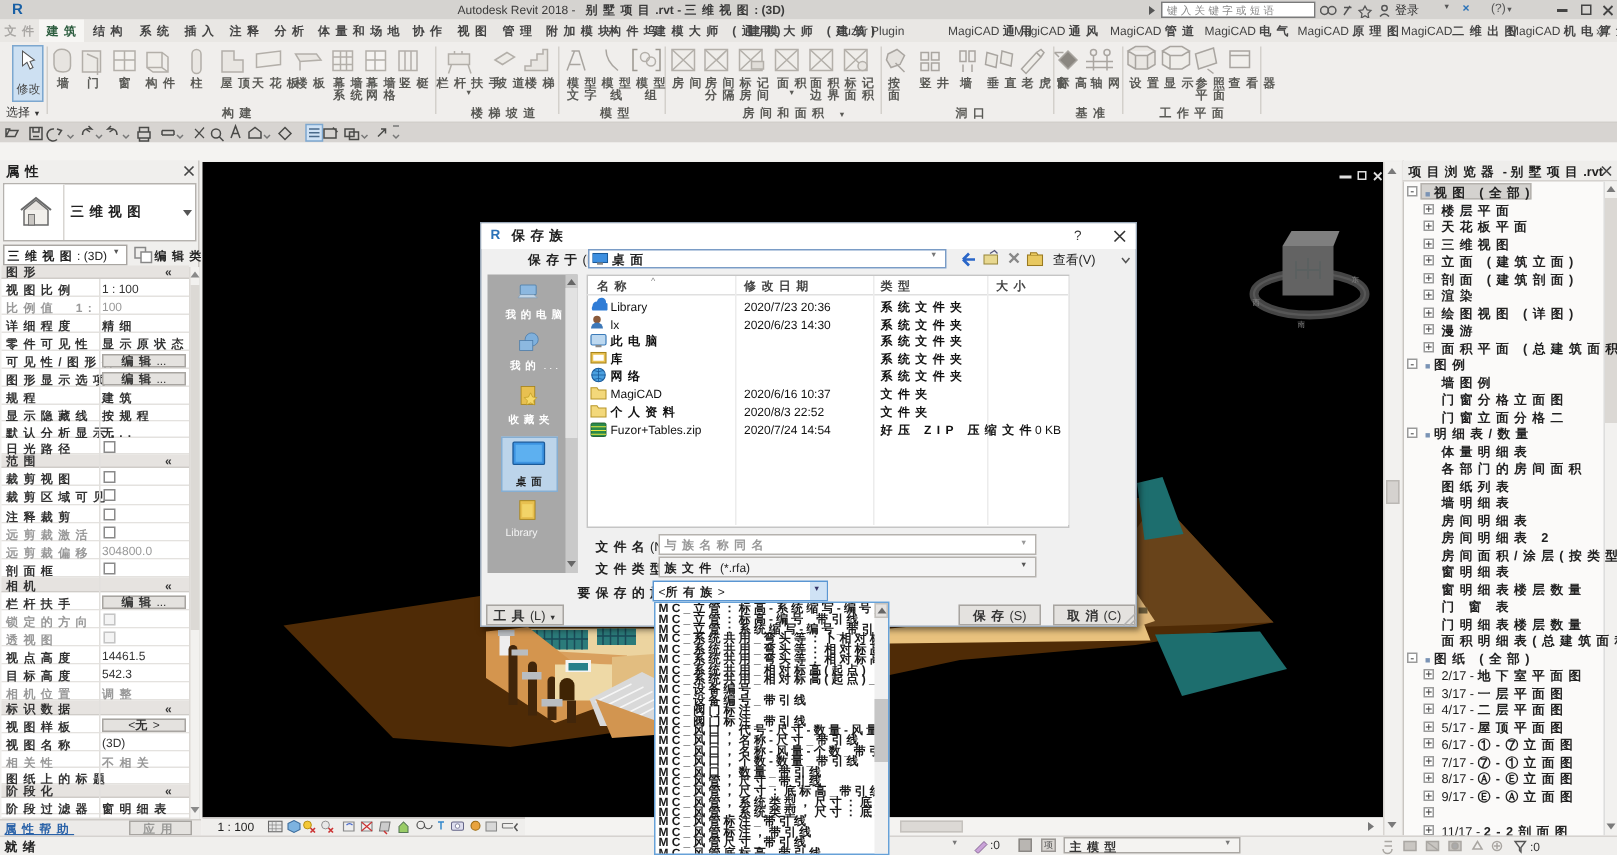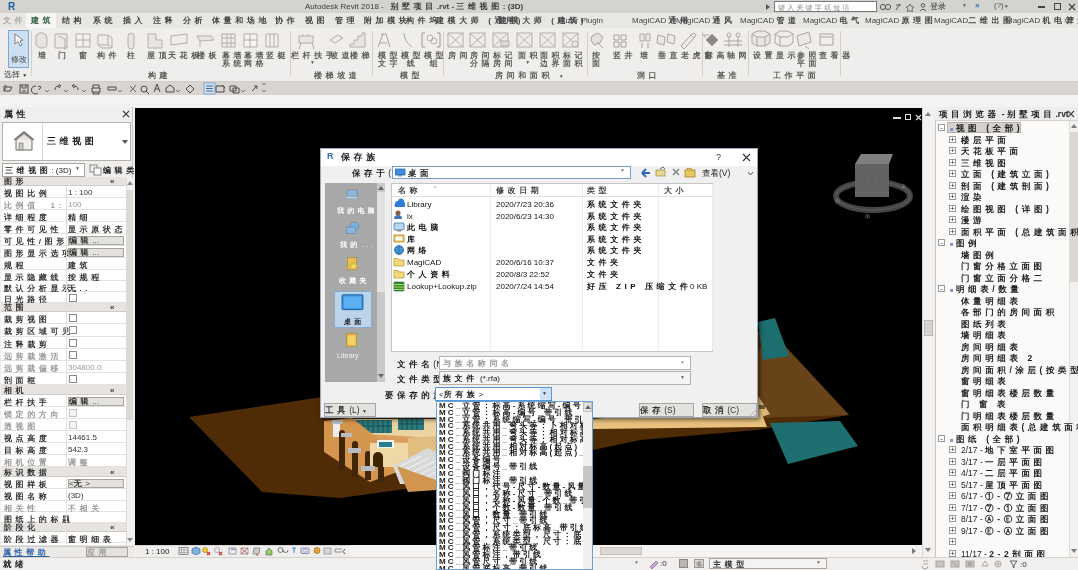--- a/index.html
+++ b/index.html
@@ -1,20 +1,20 @@
 <!DOCTYPE html>
 <html><head><meta charset="utf-8"><style>
 *{box-sizing:border-box;margin:0;padding:0}
 html,body{width:1078px;height:570px;overflow:hidden}
 body{font-family:"Liberation Sans",sans-serif;background:#f0efed;position:relative}
 .a{position:absolute}
 .tx{position:absolute;white-space:nowrap;font-size:9px;color:#333;line-height:1}
 .t8{font-size:8px}
 .cb{position:absolute;width:8px;height:8px;border:1px solid #8a8a8a;background:#fff}
-.btn{position:absolute;background:#e4e2df;border:1px solid #a8a5a1;font-size:8px;color:#333;text-align:left}
+.btn{position:absolute;background:#e4e2df;border:1px solid #a8a5a1;font-size:8px;color:#333;text-align:center}
 .gh{position:absolute;left:1px;width:125px;background:#e6e3e0;border-bottom:1px solid #cfccc8;font-size:8px;color:#333;padding:1px 0 0 3px}
 .pr{position:absolute;left:1px;width:125px;font-size:8px;color:#333}
 .prl{position:absolute;left:3px;top:2px;white-space:nowrap}
 .prv{position:absolute;left:67px;top:2px;white-space:nowrap}
 .rowline{border-bottom:1px solid #e4e2df;background:#fff}
 .tri{position:absolute;width:0;height:0}
 .zh{letter-spacing:3.6px;font-weight:bold}
 .tn{position:absolute;font-size:8.5px;color:#222;white-space:nowrap;line-height:1}
 .tb{position:absolute;width:7px;height:7px;border:1px solid #9a9a9a;background:#fff;font-size:8px;line-height:5px;text-align:center;color:#333}
 .fi{position:absolute;font-size:8px;color:#111;white-space:nowrap;line-height:1}
@@ -651,21 +651,21 @@
 <div class="fi zh" style="left:407px;top:236px">库</div>
 <div class="fi zh" style="left:587px;top:236px">系统文件夹</div>
 <div class="fi zh" style="left:407px;top:247px">网络</div>
 <div class="fi zh" style="left:587px;top:247px">系统文件夹</div>
 <div class="fi" style="left:407px;top:259px">MagiCAD</div>
 <div class="fi" style="left:496px;top:259px">2020/6/16 10:37</div>
 <div class="fi zh" style="left:587px;top:259px">文件夹</div>
 <div class="fi zh" style="left:407px;top:271px">个人资料</div>
 <div class="fi" style="left:496px;top:271px">2020/8/3 22:52</div>
 <div class="fi zh" style="left:587px;top:271px">文件夹</div>
-<div class="fi" style="left:407px;top:283px">Lookup+Lookup.zip</div>
+<div class="fi" style="left:407px;top:283px">Fuzor+Tables.zip</div>
 <div class="fi" style="left:496px;top:283px">2020/7/24 14:54</div>
 <div class="fi zh" style="left:587px;top:283px">好压 ZIP 压缩文件</div>
 <div class="fi" style="left:690px;top:283px">0 KB</div>
 <div class="tx" style="left:397px;top:360px;font-size:8.5px;color:#222"><span class="zh">文件名</span>(N):</div>
 <div class="a" style="left:439px;top:356px;width:252px;height:14px;background:#fff;border:1px solid #b5b2ae"></div>
 <div class="tx" style="left:443px;top:360px;font-size:8px;color:#999"><span class="zh">与族名称同名</span></div>
 <div class="tx" style="left:680px;top:360px;font-size:5px;color:#999">▼</div>
 <div class="tx" style="left:397px;top:375px;font-size:8.5px;color:#222"><span class="zh">文件类型</span>(T):</div>
 <div class="a" style="left:439px;top:371px;width:252px;height:14px;background:#f4f4f4;border:1px solid #b5b2ae"></div>
 <div class="tx" style="left:443px;top:375px;font-size:8px;color:#222"><span class="zh">族文件</span> (*.rfa)</div>

